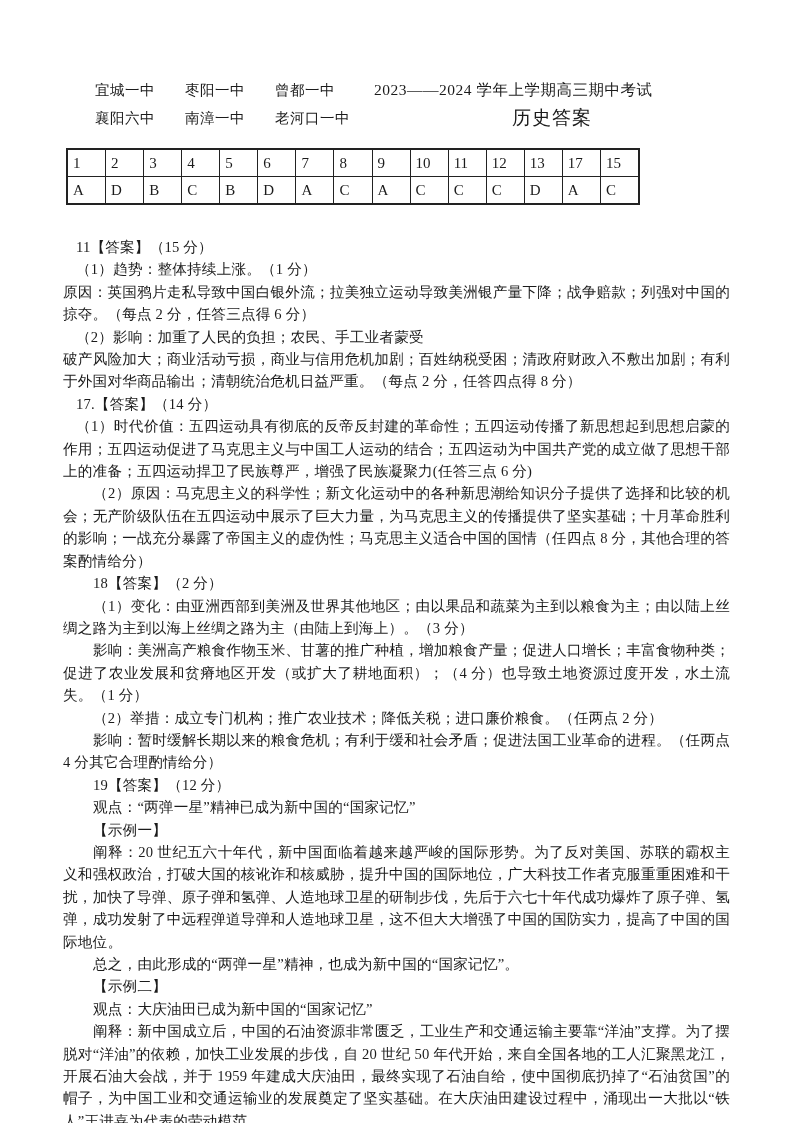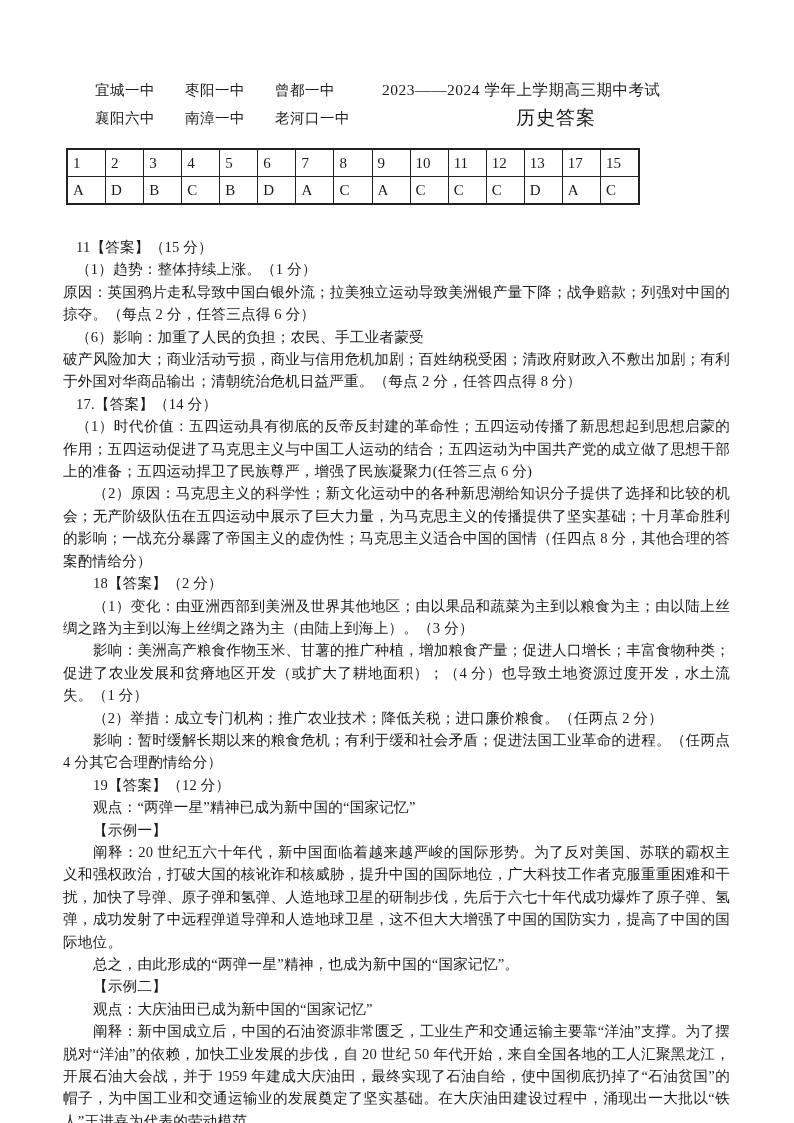--- a/index.html
+++ b/index.html
@@ -10,21 +10,21 @@
     background: #ffffff;
     color: #1b1b1b;
     font-family: "Liberation Serif", "DejaVu Serif", serif;
     overflow: hidden;
     box-sizing: border-box;
     padding: 76px 64px 0 63px;
   }
   .header { display: flex; align-items: flex-start; }
   .schools { margin-left: 32px; }
   .school-row { display: flex; gap: 30px; height: 28px; align-items: center; font-size: 14.5px; letter-spacing: 0.5px; }
-  .titles { flex: 1; margin-left: 32px; }
+  .titles { flex: 1; margin-left: 24px; }
   .title-main { height: 28px; line-height: 28px; font-size: 15.5px; letter-spacing: 0.5px; }
   .title-sub { height: 28px; line-height: 28px; font-size: 19px; text-align: center; letter-spacing: 1px; }
 
   .answer-table {
     border-collapse: collapse;
     margin: 17px 0 0 4px;
     table-layout: fixed;
     width: 572px;
   }
   .answer-table td {
@@ -110,21 +110,21 @@
           <td>A</td>
           <td>C</td>
         </tr>
     </tbody>
   </table>
 
   <div class="body-text" id="body-text">
       <p class="para indent-1">11【答案】（15 分）</p>
       <p class="para indent-1">（1）趋势：整体持续上涨。（1 分）</p>
       <p class="para indent-0">原因：英国鸦片走私导致中国白银外流；拉美独立运动导致美洲银产量下降；战争赔款；列强对中国的掠夺。（每点 2 分，任答三点得 6 分）</p>
-      <p class="para indent-1">（6）影响：加重了人民的负担；农民、手工业者蒙受</p>
+      <p class="para indent-1">（2）影响：加重了人民的负担；农民、手工业者蒙受</p>
       <p class="para indent-0">破产风险加大；商业活动亏损，商业与信用危机加剧；百姓纳税受困；清政府财政入不敷出加剧；有利于外国对华商品输出；清朝统治危机日益严重。（每点 2 分，任答四点得 8 分）</p>
       <p class="para indent-1">17.【答案】（14 分）</p>
       <p class="para indent-1">（1）时代价值：五四运动具有彻底的反帝反封建的革命性；五四运动传播了新思想起到思想启蒙的作用；五四运动促进了马克思主义与中国工人运动的结合；五四运动为中国共产党的成立做了思想干部上的准备；五四运动捍卫了民族尊严，增强了民族凝聚力(任答三点 6 分)</p>
       <p class="para indent-2">（2）原因：马克思主义的科学性；新文化运动中的各种新思潮给知识分子提供了选择和比较的机会；无产阶级队伍在五四运动中展示了巨大力量，为马克思主义的传播提供了坚实基础；十月革命胜利的影响；一战充分暴露了帝国主义的虚伪性；马克思主义适合中国的国情（任四点 8 分，其他合理的答案酌情给分）</p>
       <p class="para indent-2">18【答案】（2 分）</p>
       <p class="para indent-2">（1）变化：由亚洲西部到美洲及世界其他地区；由以果品和蔬菜为主到以粮食为主；由以陆上丝绸之路为主到以海上丝绸之路为主（由陆上到海上）。（3 分）</p>
       <p class="para indent-2">影响：美洲高产粮食作物玉米、甘薯的推广种植，增加粮食产量；促进人口增长；丰富食物种类；促进了农业发展和贫瘠地区开发（或扩大了耕地面积）；（4 分）也导致土地资源过度开发，水土流失。（1 分）</p>
       <p class="para indent-2">（2）举措：成立专门机构；推广农业技术；降低关税；进口廉价粮食。（任两点 2 分）</p>
       <p class="para indent-2">影响：暂时缓解长期以来的粮食危机；有利于缓和社会矛盾；促进法国工业革命的进程。（任两点 4 分其它合理酌情给分）</p>
       <p class="para indent-2">19【答案】（12 分）</p>

